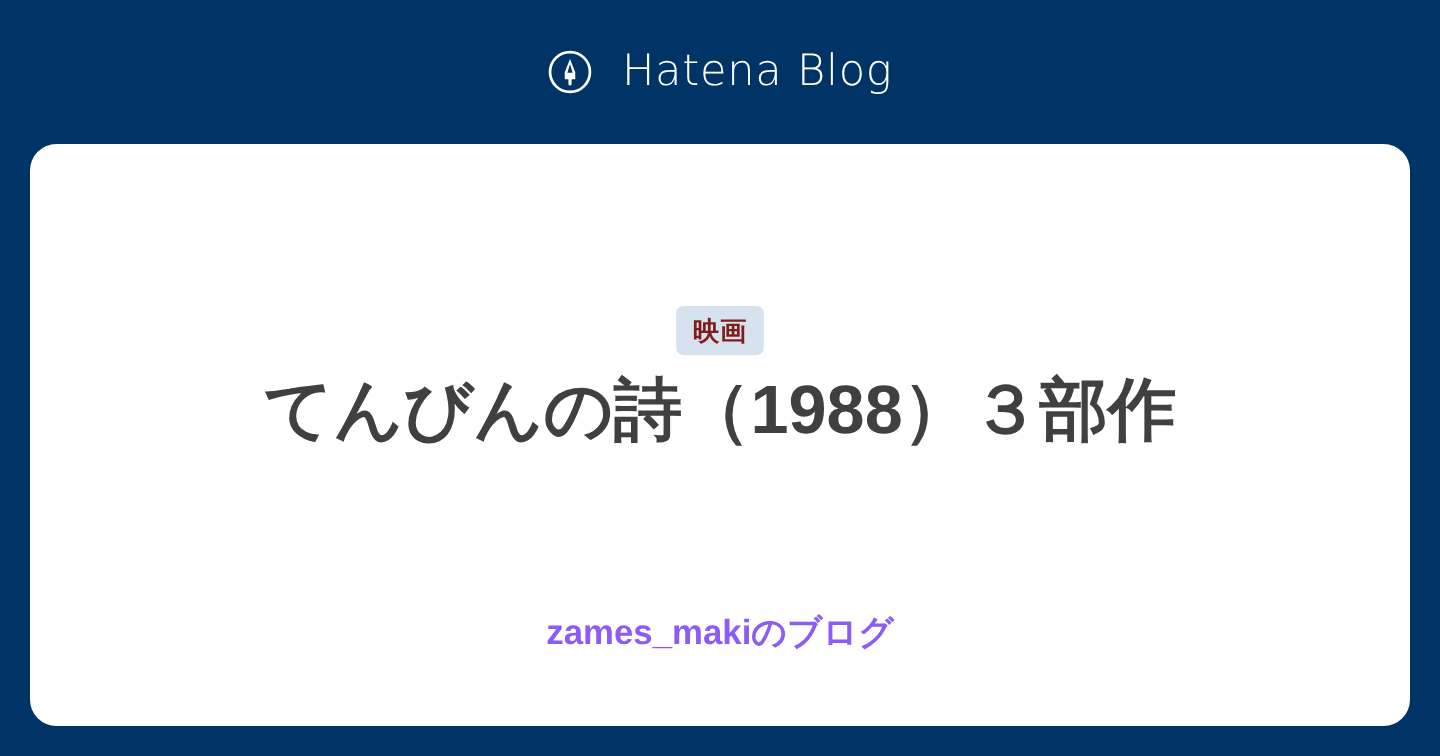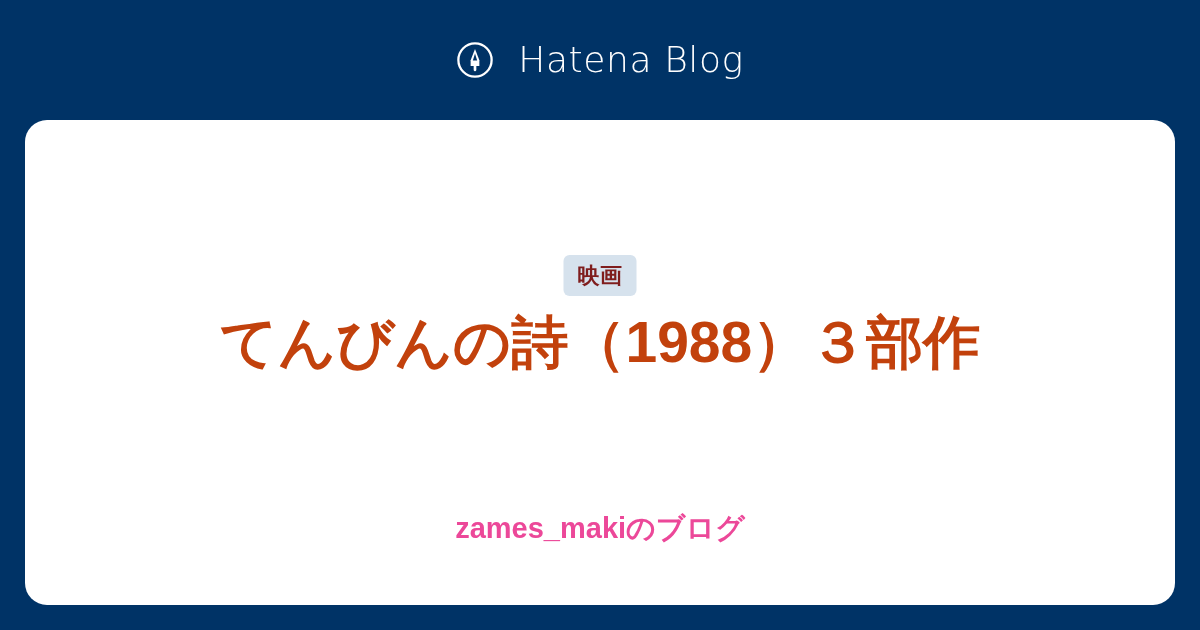--- a/index.html
+++ b/index.html
@@ -94,36 +94,36 @@
   }
 
   .entry-title {
     position: absolute;
     top: 188px;
     left: 50%;
     transform: translateX(-50%);
     width: 1080px;
     margin: 0;
     text-align: center;
-    color: #c2410c;
+    color: #404040;
     font-size: 57px;
     font-weight: 700;
     line-height: 1.22;
     letter-spacing: 0px;
     white-space: nowrap;
   }
 
   .blog-name {
     position: absolute;
     top: 390px;
     left: 50%;
     transform: translateX(-50%);
     width: 1000px;
     text-align: center;
-    color: #ec4899;
+    color: #8b5cf6;
     font-size: 29px;
     font-weight: 700;
     line-height: 1.3;
     letter-spacing: 0px;
     white-space: nowrap;
   }
 </style>
 </head>
 <body>
 

